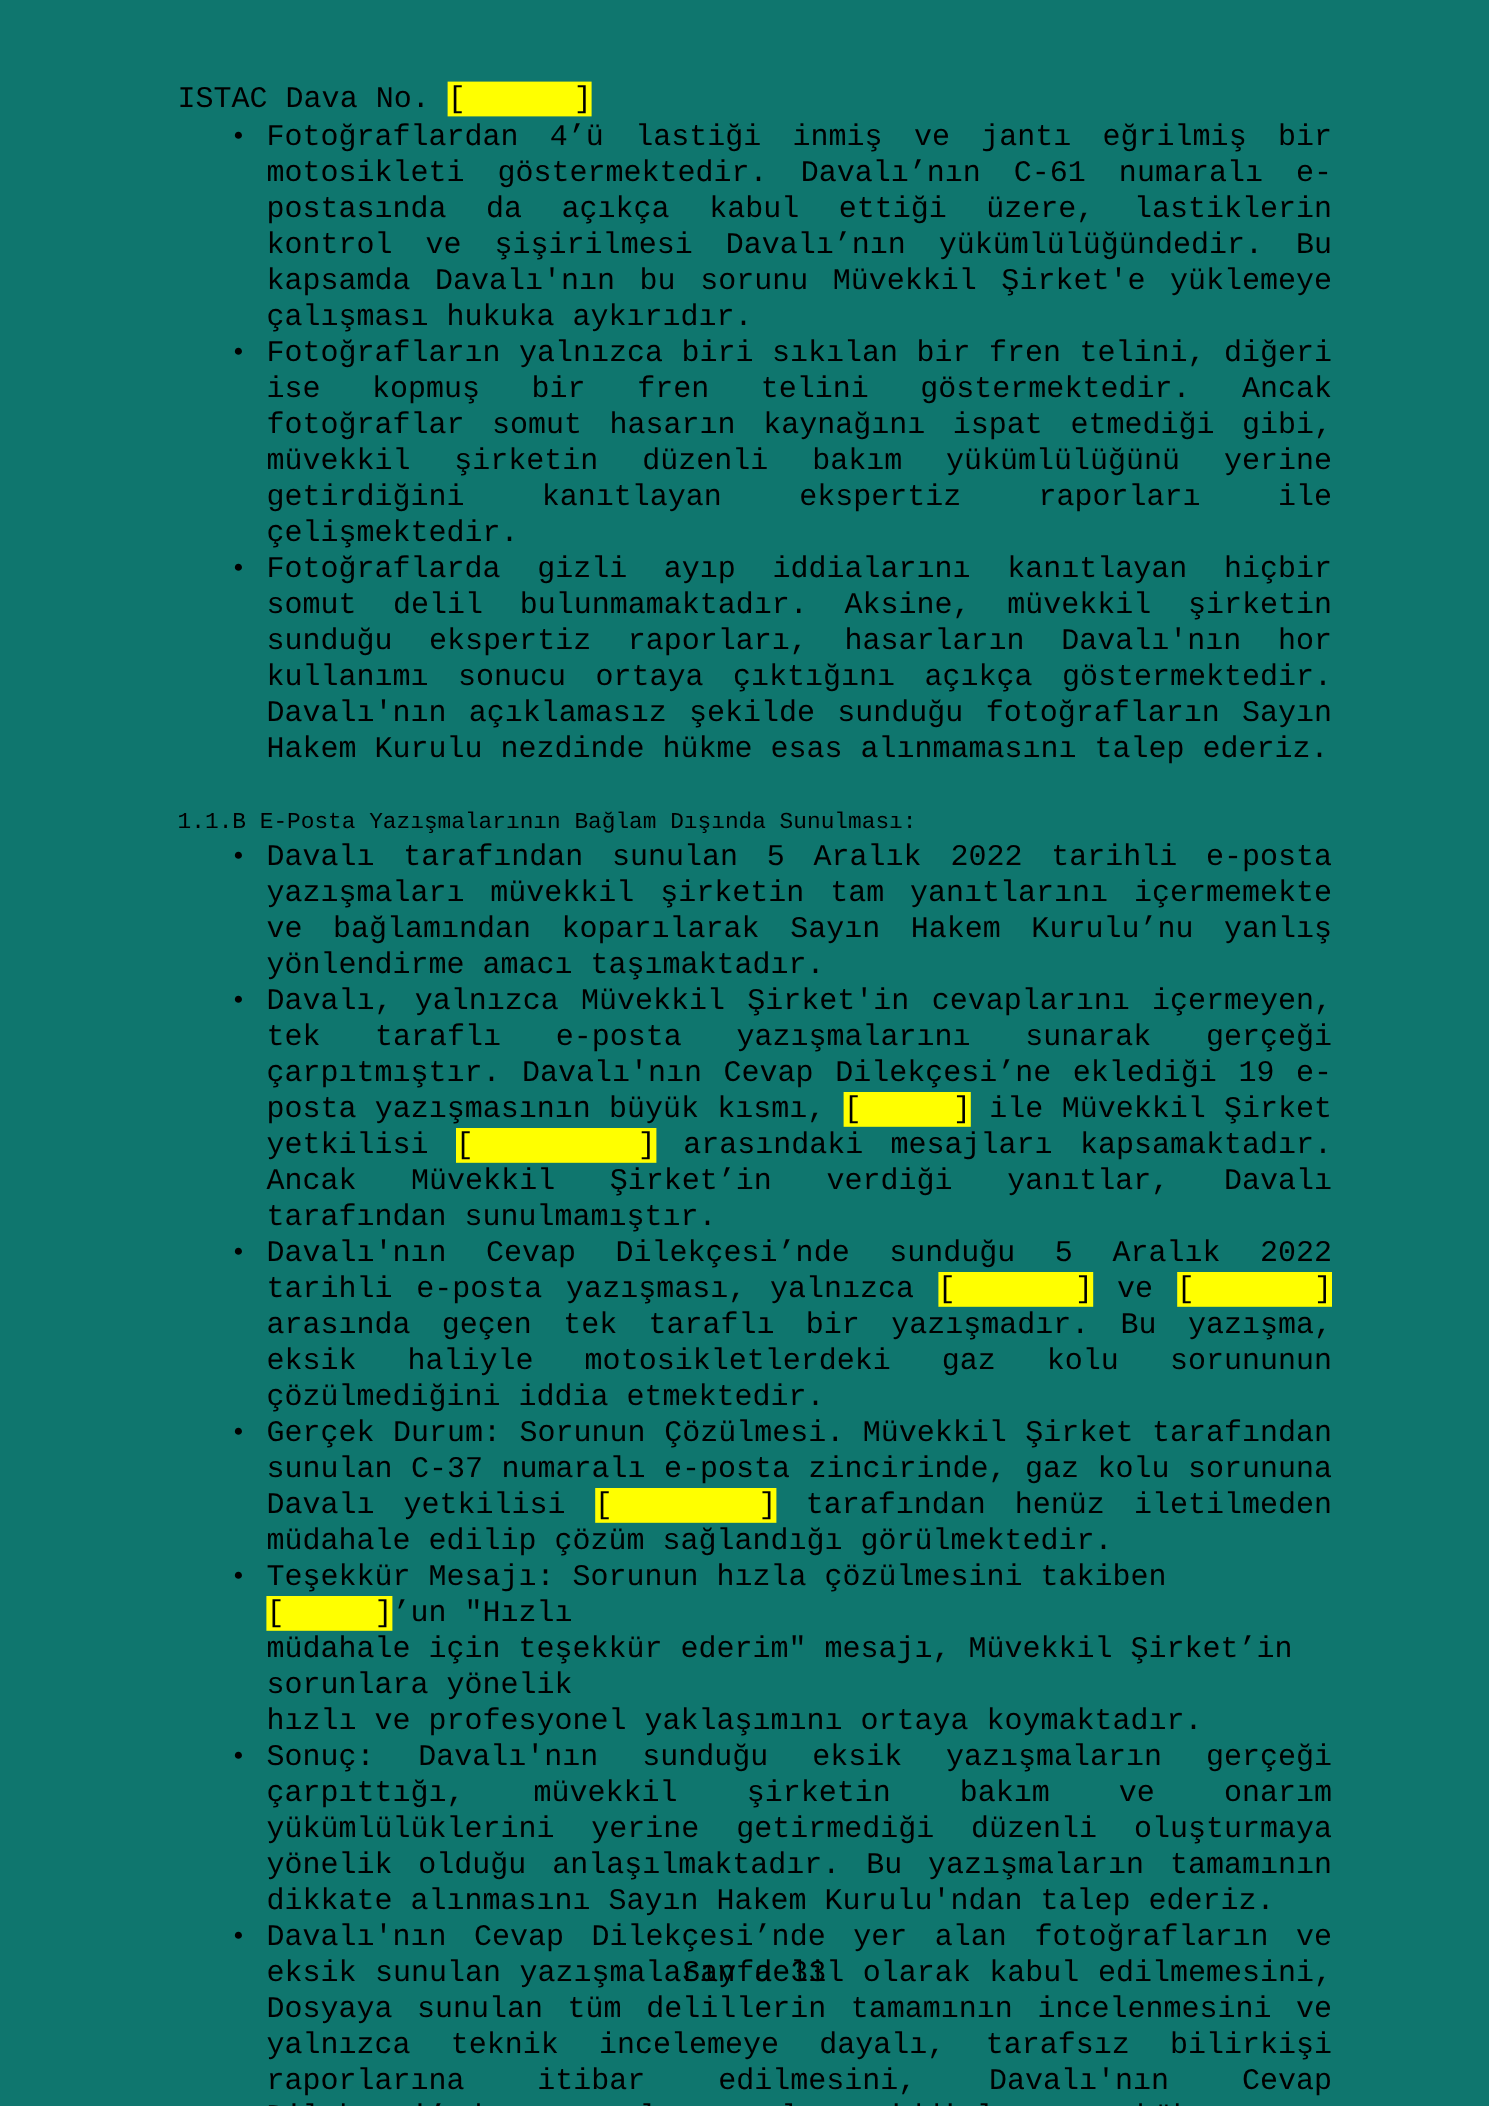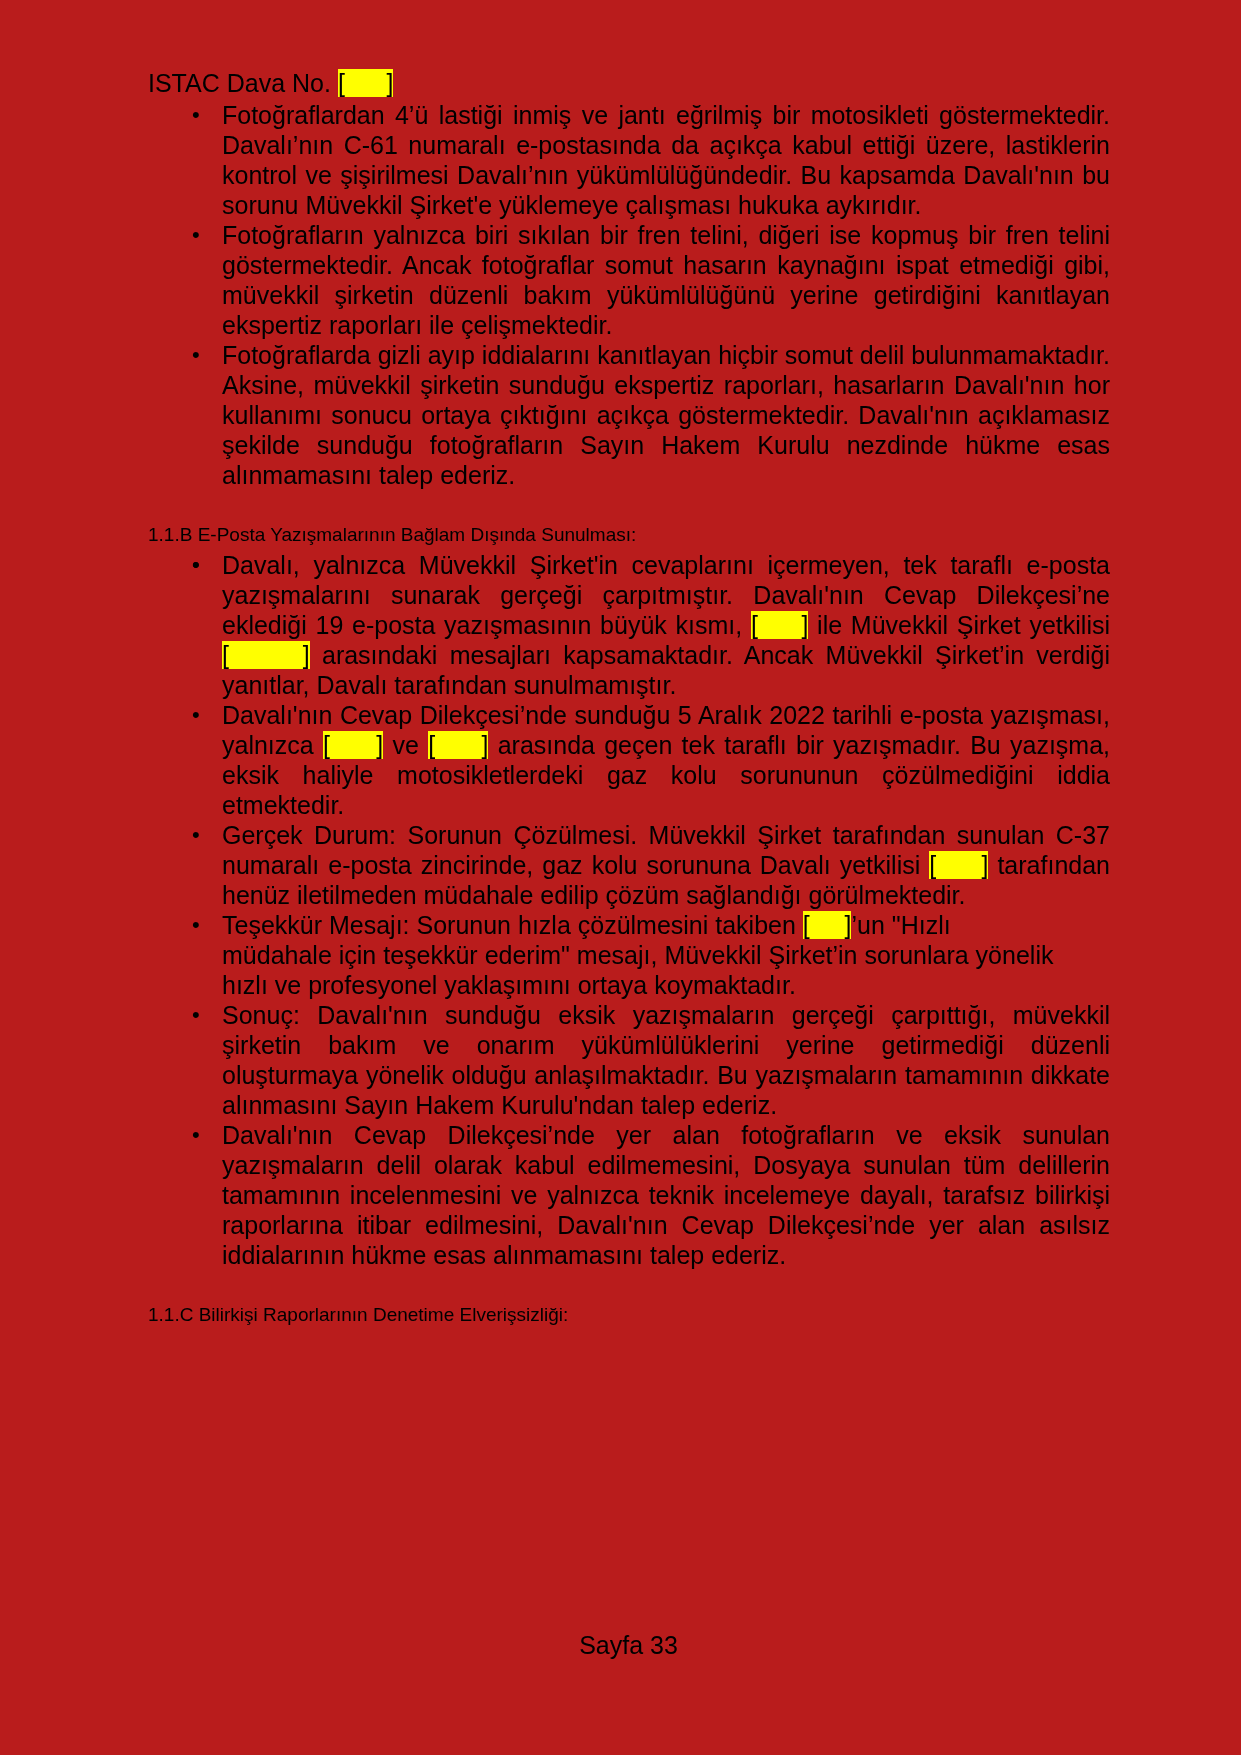--- a/index.html
+++ b/index.html
@@ -1,23 +1,23 @@
 <!DOCTYPE html>
 <html lang="tr" style="--hl: #ffff00;"><head>
 <meta charset="utf-8">
 <style>
   * { margin: 0; padding: 0; box-sizing: border-box; }
   html, body { background: #ffffff; }
   .page {
     position: relative;
     width: 1241px;
     height: 1755px;
-    background: #b91c1c;
+    background: #0f766e;
     color: #000000;
-    font-family: Liberation Sans, sans-serif;
+    font-family: Liberation Mono, monospace;
     font-size: 25px;
     line-height: 30px;
     overflow: hidden;
   }
   .doc-body {
     position: absolute;
     left: 148px;
     right: 131px;
     top: 66px;
   }
@@ -66,21 +66,21 @@
       <span>ISTAC Dava No. </span><span class="redaction">[&nbsp;&nbsp;&nbsp;&nbsp;&nbsp;&nbsp;]</span>
     </div>
     <div id="doc-content">
         <div class="bullet-list">
           <div class="bullet-item"><span class="bullet-marker">•</span><span>Fotoğraflardan 4’ü lastiği inmiş ve jantı eğrilmiş bir motosikleti göstermektedir. Davalı’nın C-61 numaralı e-postasında da açıkça kabul ettiği üzere, lastiklerin kontrol ve şişirilmesi Davalı’nın yükümlülüğündedir. Bu kapsamda Davalı'nın bu sorunu Müvekkil Şirket'e yüklemeye çalışması hukuka aykırıdır.</span></div>
           <div class="bullet-item"><span class="bullet-marker">•</span><span>Fotoğrafların yalnızca biri sıkılan bir fren telini, diğeri ise kopmuş bir fren telini göstermektedir. Ancak fotoğraflar somut hasarın kaynağını ispat etmediği gibi, müvekkil şirketin düzenli bakım yükümlülüğünü yerine getirdiğini kanıtlayan ekspertiz raporları ile çelişmektedir.</span></div>
           <div class="bullet-item"><span class="bullet-marker">•</span><span>Fotoğraflarda gizli ayıp iddialarını kanıtlayan hiçbir somut delil bulunmamaktadır. Aksine, müvekkil şirketin sunduğu ekspertiz raporları, hasarların Davalı'nın hor kullanımı sonucu ortaya çıktığını açıkça göstermektedir. Davalı'nın açıklamasız şekilde sunduğu fotoğrafların Sayın Hakem Kurulu nezdinde hükme esas alınmamasını talep ederiz.</span></div>
         </div>
         <div class="section-heading">1.1.B E-Posta Yazışmalarının Bağlam Dışında Sunulması:</div>
         <div class="bullet-list">
-          <div class="bullet-item"><span class="bullet-marker">•</span></div>
+          <div class="bullet-item"><span class="bullet-marker">•</span><span>Davalı tarafından sunulan 5 Aralık 2022 tarihli e-posta yazışmaları müvekkil şirketin tam yanıtlarını içermemekte ve bağlamından koparılarak Sayın Hakem Kurulu’nu yanlış yönlendirme amacı taşımaktadır.</span></div>
           <div class="bullet-item"><span class="bullet-marker">•</span><span>Davalı, yalnızca Müvekkil Şirket'in cevaplarını içermeyen, tek taraflı e-posta yazışmalarını sunarak gerçeği çarpıtmıştır. Davalı'nın Cevap Dilekçesi’ne eklediği 19 e-posta yazışmasının büyük kısmı, </span><span class="redaction">[&nbsp;&nbsp;&nbsp;&nbsp;&nbsp;]</span><span> ile Müvekkil Şirket yetkilisi </span><span class="redaction">[&nbsp;&nbsp;&nbsp;&nbsp;&nbsp;&nbsp;]</span><span> arasındaki mesajları kapsamaktadır. Ancak Müvekkil Şirket’in verdiği yanıtlar, Davalı tarafından sunulmamıştır.</span></div>
           <div class="bullet-item"><span class="bullet-marker">•</span><span>Davalı'nın Cevap Dilekçesi’nde sunduğu 5 Aralık 2022 tarihli e-posta yazışması, yalnızca </span><span class="redaction">[&nbsp;&nbsp;&nbsp;&nbsp;&nbsp;]</span><span> ve </span><span class="redaction">[&nbsp;&nbsp;&nbsp;&nbsp;&nbsp;]</span><span> arasında geçen tek taraflı bir yazışmadır. Bu yazışma, eksik haliyle motosikletlerdeki gaz kolu sorununun çözülmediğini iddia etmektedir.</span></div>
           <div class="bullet-item"><span class="bullet-marker">•</span><span>Gerçek Durum: Sorunun Çözülmesi. Müvekkil Şirket tarafından sunulan C-37 numaralı e-posta zincirinde, gaz kolu sorununa Davalı yetkilisi </span><span class="redaction">[&nbsp;&nbsp;&nbsp;&nbsp;&nbsp;]</span><span> tarafından henüz iletilmeden müdahale edilip çözüm sağlandığı görülmektedir.</span></div>
           <div class="bullet-item no-justify"><span class="bullet-marker">•</span><span>Teşekkür Mesajı: Sorunun hızla çözülmesini takiben </span><span class="redaction">[&nbsp;&nbsp;&nbsp;&nbsp;&nbsp;]</span><span>’un "Hızlı</span><br><span>müdahale için teşekkür ederim" mesajı, Müvekkil Şirket’in sorunlara yönelik</span><br><span>hızlı ve profesyonel yaklaşımını ortaya koymaktadır.</span></div>
           <div class="bullet-item"><span class="bullet-marker">•</span><span>Sonuç: Davalı'nın sunduğu eksik yazışmaların gerçeği çarpıttığı, müvekkil şirketin bakım ve onarım yükümlülüklerini yerine getirmediği düzenli oluşturmaya yönelik olduğu anlaşılmaktadır. Bu yazışmaların tamamının dikkate alınmasını Sayın Hakem Kurulu'ndan talep ederiz.</span></div>
           <div class="bullet-item"><span class="bullet-marker">•</span><span>Davalı'nın Cevap Dilekçesi’nde yer alan fotoğrafların ve eksik sunulan yazışmaların delil olarak kabul edilmemesini, Dosyaya sunulan tüm delillerin tamamının incelenmesini ve yalnızca teknik incelemeye dayalı, tarafsız bilirkişi raporlarına itibar edilmesini, Davalı'nın Cevap Dilekçesi’nde yer alan asılsız iddialarının hükme esas alınmamasını talep ederiz.</span></div>
         </div>
         <div class="section-heading">1.1.C Bilirkişi Raporlarının Denetime Elverişsizliği:</div>
       </div>
   </div>

